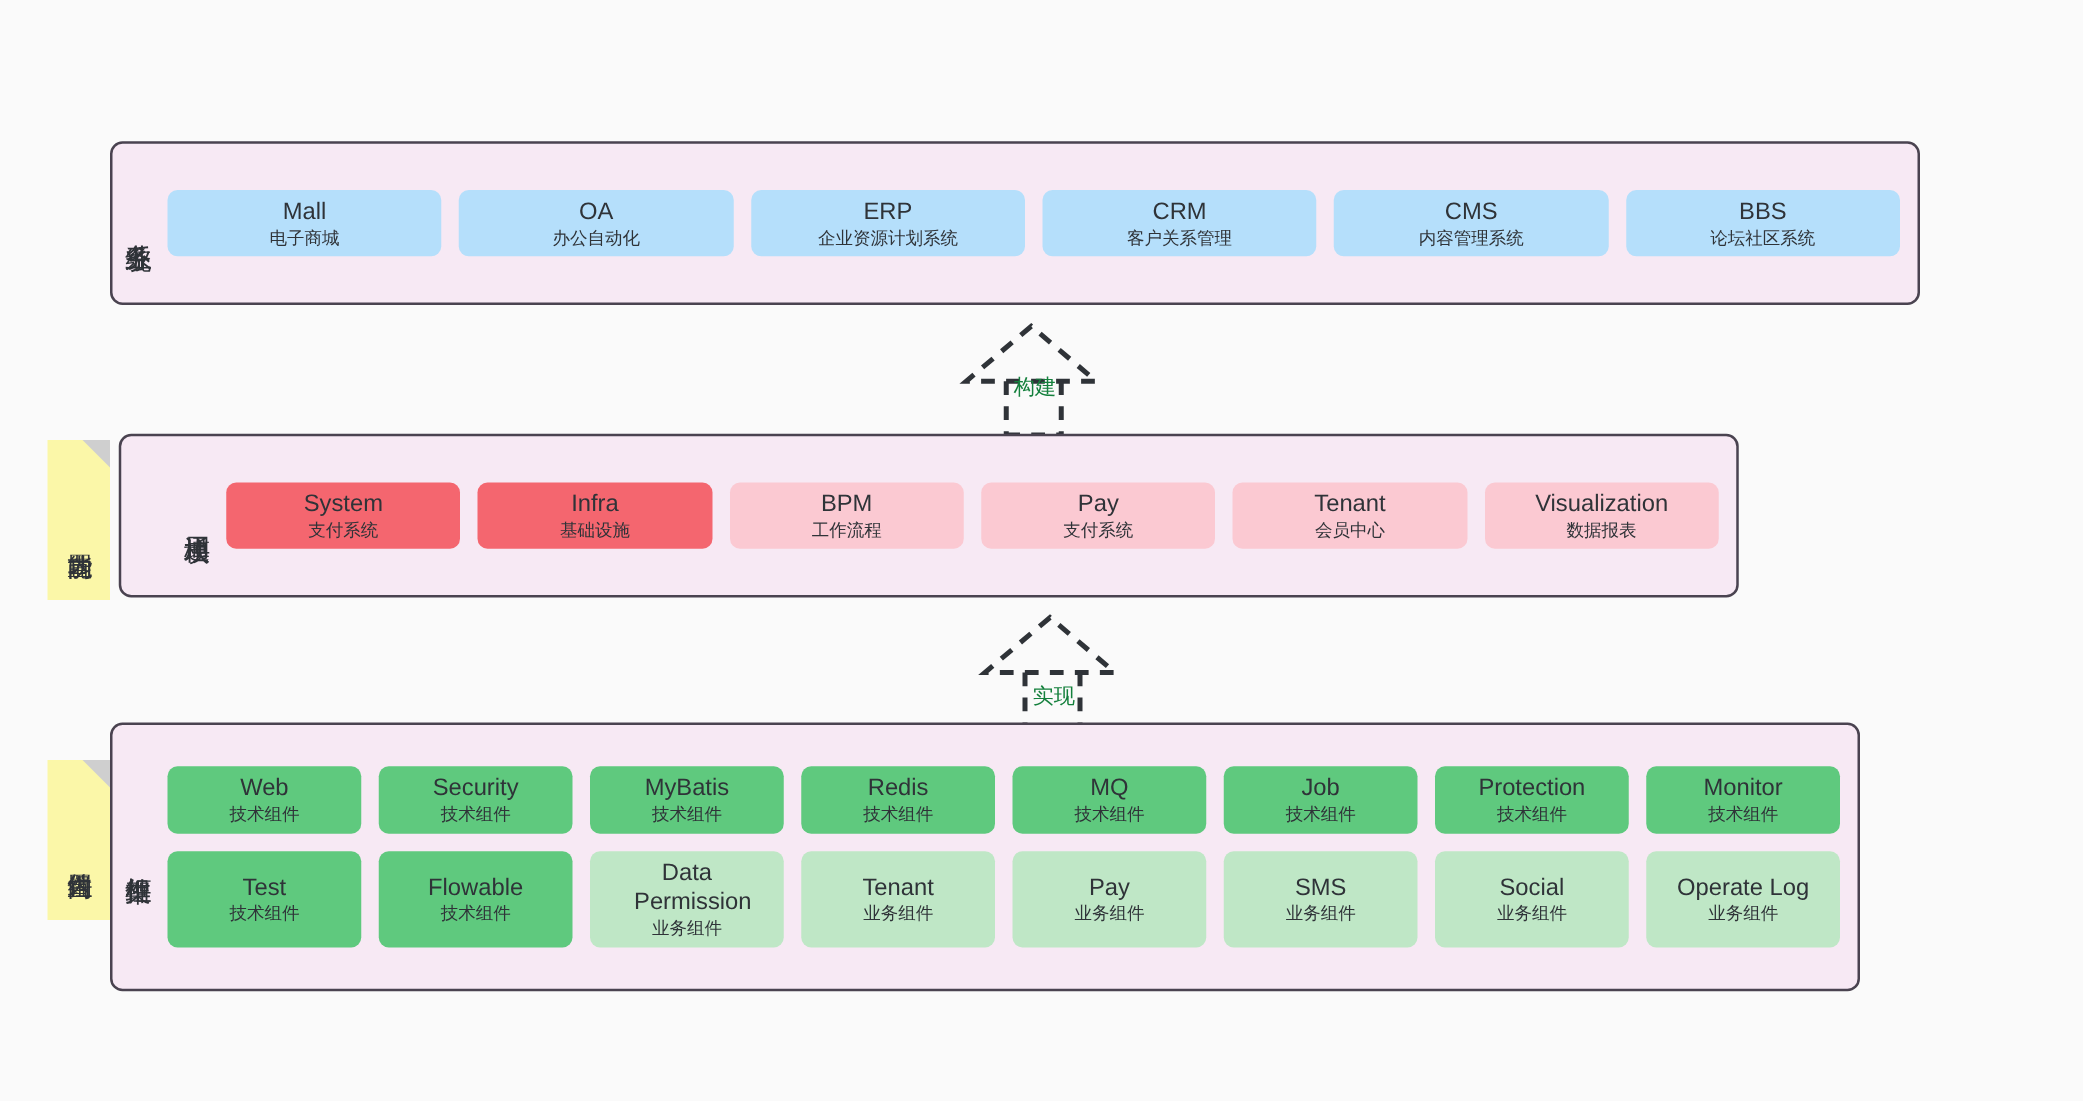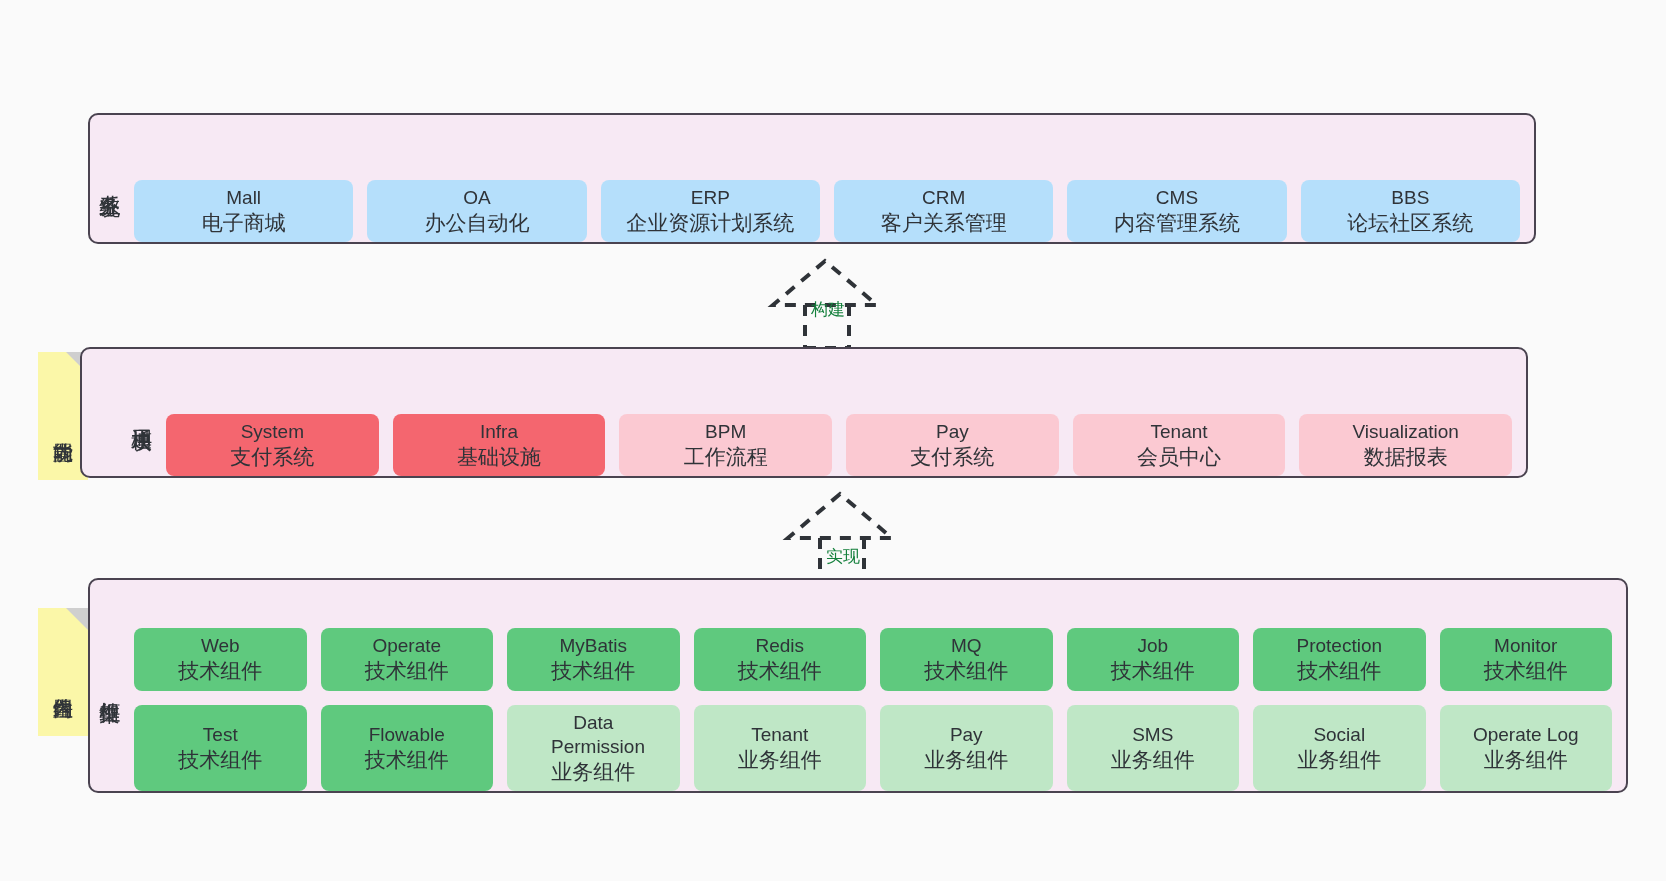--- a/index.html
+++ b/index.html
@@ -41,21 +41,21 @@
     text-orientation: upright;
     color: #2f3338;
     white-space: nowrap;
     user-select: none;
   }
 
   .layer-body {
     flex: 1 1 auto;
     display: flex;
     flex-direction: column;
-    justify-content: flex-end;
+    justify-content: center;
     gap: 14px;
     padding: 0 14px 0 4px;
   }
 
   .row {
     display: flex;
     gap: 14px;
     align-items: stretch;
   }
 
@@ -69,21 +69,21 @@
     justify-content: center;
     text-align: center;
     line-height: 1.26;
     font-size: 19px;
     color: #2f3338;
     box-sizing: border-box;
     padding: 6px 4px;
     user-select: none;
   }
   .card .t-en { font-size: 19px; }
-  .card .t-cn { font-size: 21px; }
+  .card .t-cn { font-size: 14px; }
 
   .c-blue       { background: #b5dffb; }
   .c-red        { background: #f4666f; }
   .c-pink       { background: #fbc9d2; }
   .c-green      { background: #5fc97e; }
   .c-lightgreen { background: #bfe7c6; }
 
   
   .note {
     position: absolute;
@@ -175,21 +175,21 @@
     <path d="M 94 45 L 94 90" fill="none" stroke="#2f3338" stroke-width="4" stroke-dasharray="11 9"></path>
     <path d="M 50 88 L 94 88" fill="none" stroke="#2f3338" stroke-width="4" stroke-dasharray="11 9"></path>
   </svg>
   <span class="connector-label" style="left:56px; top:38px;">构建</span>
 </div>
 
 <div class="note" id="note-builtin-features" style="left:38px; top:352px; width:50px; height:128px;">
   <span class="note-inner">内置功能</span>
 </div>
 
-<div class="layer" id="layer-common" style="left:80px; top:347px; width:1448px; height:131px;padding-left:40px;">
+<div class="layer" id="layer-common" style="left:95px; top:347px; width:1296px; height:131px;padding-left:40px;">
   <div class="layer-title">通用模块</div>
   <div class="layer-body">
     <div class="row">
       <div class="card c-red">
         <span class="t-en">System</span>
         <span class="t-cn">支付系统</span>
       </div>
       <div class="card c-red">
         <span class="t-en">Infra</span>
         <span class="t-cn">基础设施</span>
@@ -221,31 +221,31 @@
     <path d="M 94 45 L 94 90" fill="none" stroke="#2f3338" stroke-width="4" stroke-dasharray="11 9"></path>
     <path d="M 50 88 L 94 88" fill="none" stroke="#2f3338" stroke-width="4" stroke-dasharray="11 9"></path>
   </svg>
   <span class="connector-label" style="left:56px; top:52px;">实现</span>
 </div>
 
 <div class="note" id="note-builtin-components" style="left:38px; top:608px; width:50px; height:128px;">
   <span class="note-inner">内置组件</span>
 </div>
 
-<div class="layer" id="layer-framework" style="left:88px; top:578px; width:1540px; height:215px;">
+<div class="layer" id="layer-framework" style="left:88px; top:578px; width:1400px; height:215px;">
   <div class="layer-title">框架组件</div>
   <div class="layer-body">
 
     <div class="row">
       <div class="card c-green">
         <span class="t-en">Web</span>
         <span class="t-cn">技术组件</span>
       </div>
       <div class="card c-green">
-        <span class="t-en">Operate</span>
+        <span class="t-en">Security</span>
         <span class="t-cn">技术组件</span>
       </div>
       <div class="card c-green">
         <span class="t-en">MyBatis</span>
         <span class="t-cn">技术组件</span>
       </div>
       <div class="card c-green">
         <span class="t-en">Redis</span>
         <span class="t-cn">技术组件</span>
       </div>

